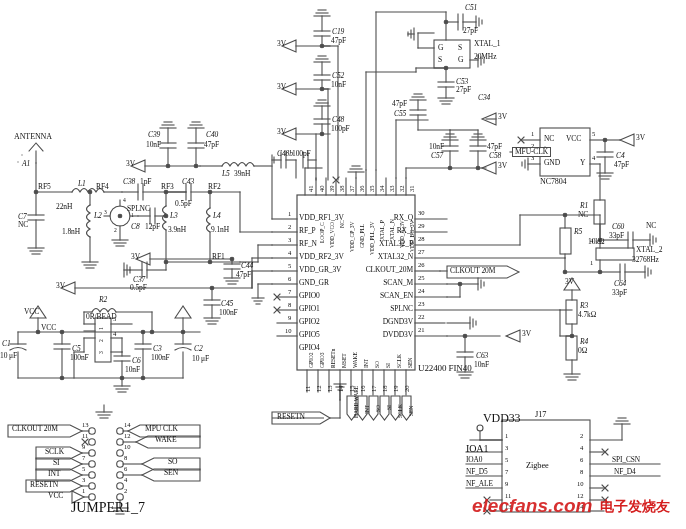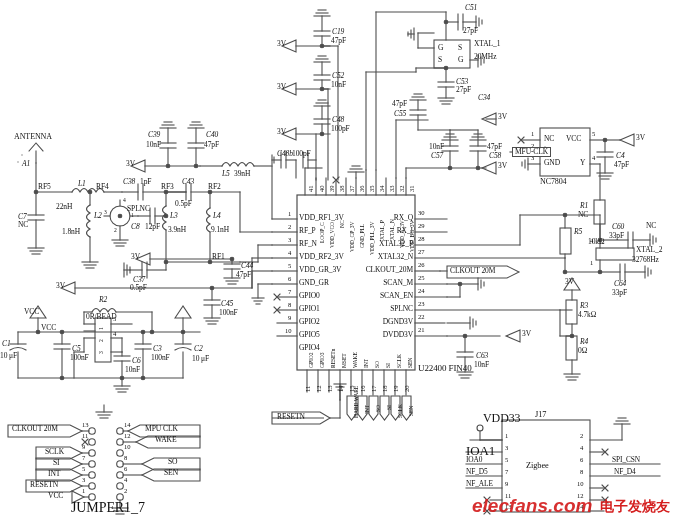--- a/index.html
+++ b/index.html
@@ -889,21 +889,21 @@
 <div class="lbl pin" style="left:124px;top:444px">10</div>
 <div class="lbl pin" style="left:124px;top:455px">8</div>
 <div class="lbl pin" style="left:124px;top:466px">6</div>
 <div class="lbl pin" style="left:124px;top:477px">4</div>
 <div class="lbl pin" style="left:124px;top:488px">2</div>
 <div class="lbl" style="left:71px;top:501px;font-size:14px">JUMPER1_7</div>
 
 <div class="lbl" style="left:483px;top:412px;font-size:12px">VDD33</div>
 <div class="lbl" style="left:535px;top:411px;font-size:8.4px">J17</div>
 <div class="lbl" style="left:526px;top:462px;font-size:8.4px">Zigbee</div>
-<div class="lbl" style="left:466px;top:444px;font-size:13px">IOA1</div>
+<div class="lbl" style="left:466px;top:444px;font-size:10px">IOA1</div>
 <div class="lbl" style="left:466px;top:456px;font-size:7.4px">IOA0</div>
 <div class="lbl" style="left:466px;top:468px;font-size:7.4px">NF_D5</div>
 <div class="lbl" style="left:466px;top:480px;font-size:7.4px">NF_ALE</div>
 <div class="lbl" style="left:612px;top:456px;font-size:7.4px">SPI_CSN</div>
 <div class="lbl" style="left:614px;top:468px;font-size:7.4px">NF_D4</div>
 <div class="lbl pin" style="left:505px;top:433px">1</div>
 <div class="lbl pin" style="left:505px;top:445px">3</div>
 <div class="lbl pin" style="left:505px;top:457px">5</div>
 <div class="lbl pin" style="left:505px;top:469px">7</div>
 <div class="lbl pin" style="left:505px;top:481px">9</div>

